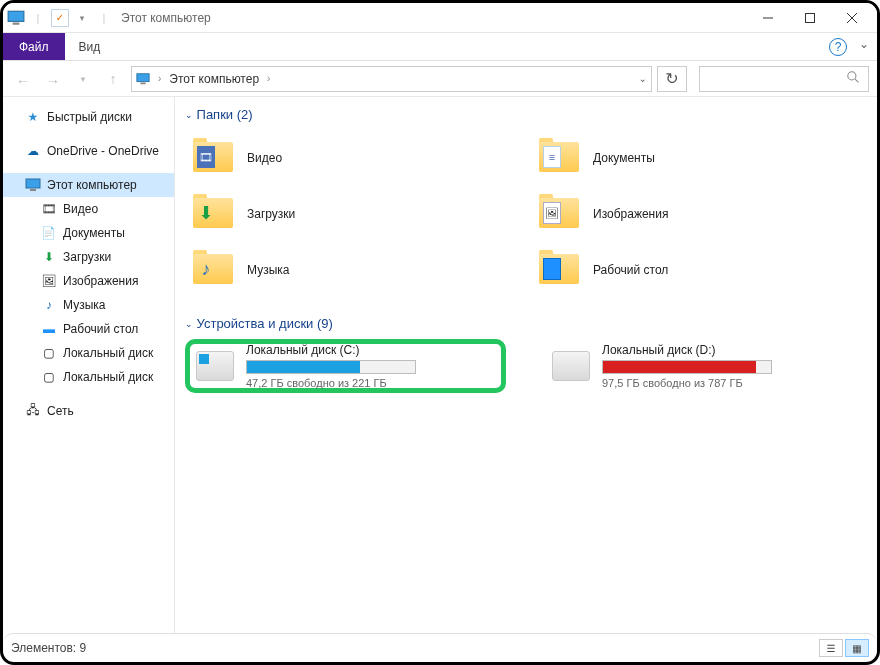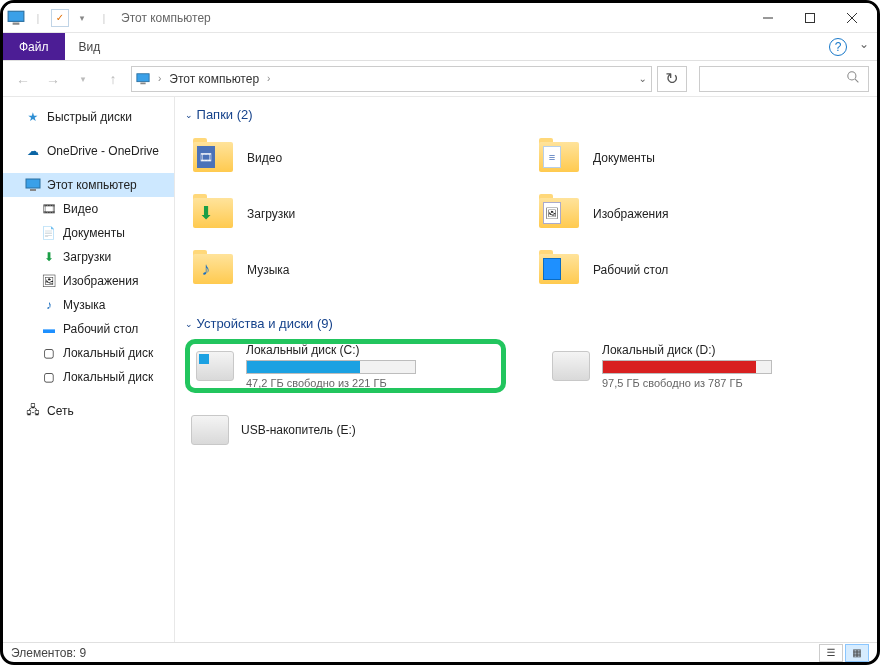--- a/index.html
+++ b/index.html
@@ -59,21 +59,21 @@
 .drive.highlight { border: 5px solid #22c55e; border-radius: 10px; }
 .drive .dicon { width: 38px; height: 30px; background: linear-gradient(#f4f4f4,#d9d9d9); border: 1px solid #c8c8c8; border-radius: 3px; position: relative; }
 .drive .dicon .winflag { position:absolute; left:2px; top:2px; width:10px; height:10px; background:#1ba1e2; }
 .drive .info { flex: 1; display: flex; flex-direction: column; gap: 3px; }
 .drive .name { font-size: 12px; color: #222; }
 .drive .bar { height: 14px; border: 1px solid #bdbdbd; position: relative; background: #f2f2f2; width: 170px; }
 .drive .bar .fill { position: absolute; left: 0; top: 0; bottom: 0; }
 .drive .free { font-size: 11px; color: #666; }
 
 
-.status { height: 20px; border-top: 1px solid #e0e0e0; display: flex; align-items: center; padding: 0 8px; font-size: 12px; color: #444; }
+.status { height: 29px; border-top: 1px solid #e0e0e0; display: flex; align-items: center; padding: 0 8px; font-size: 12px; color: #444; border-radius: 10px; }
 .status .spacer { flex: 1; }
 .status .view-toggle { display:flex; gap:2px; }
 .status .vbtn { width: 24px; height: 18px; border: 1px solid #ccc; display:flex; align-items:center; justify-content:center; font-size:10px; }
 .status .vbtn.active { background:#d6ecff; border-color:#8ac6ff; }
 
 
 .ic-monitor { width:14px; height:14px; }
 .ic-monitor svg { width:14px; height:14px; }
 </style>
 </head>
@@ -288,26 +288,20 @@
           <div class="drive">
             <div class="dicon"></div>
             <div class="info">
               <div class="name">Локальный диск (D:)</div>
               <div class="bar">
                 <div class="fill" style="width: 91%; background: rgb(216, 32, 32);"></div>
               </div>
               <div class="free">97,5 ГБ свободно из 787 ГБ</div>
             </div>
           </div>
-          <div class="drive">
-            <div class="dicon"></div>
-            <div class="info">
-              <div class="name">USB-накопитель (E:)</div>
-            </div>
-          </div>
         </div>
 
     </div>
   </div>
 
   <div class="status">
     <span>Элементов: 9</span>
     <div class="spacer"></div>
     <div class="view-toggle">
       <div class="vbtn">☰</div>

